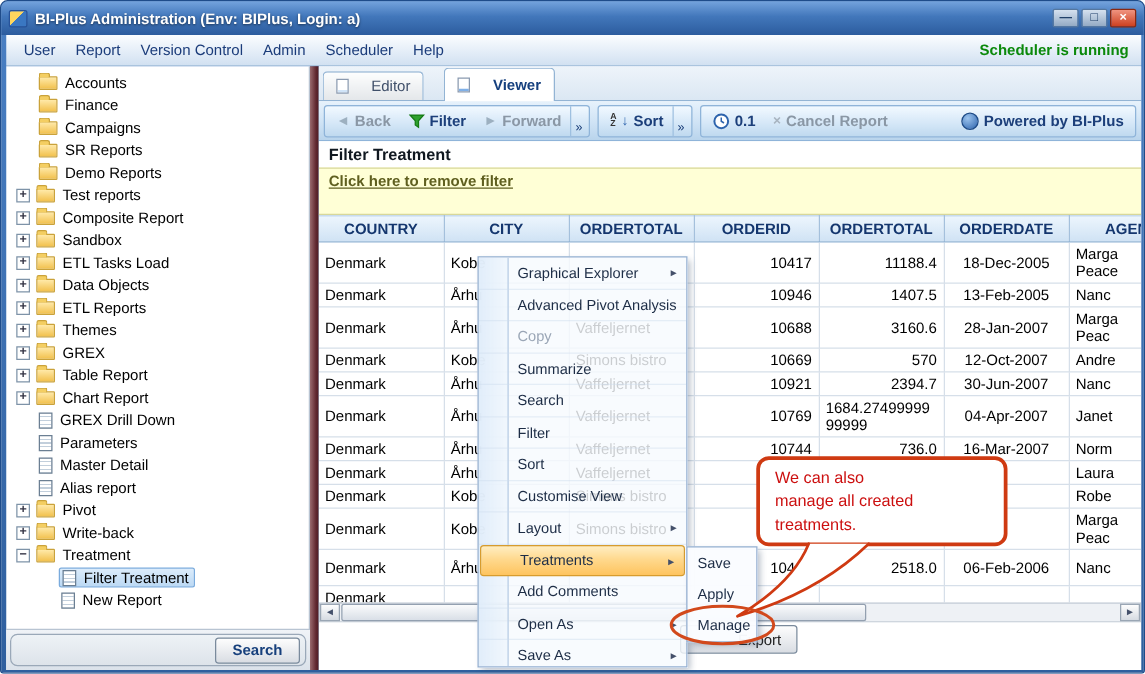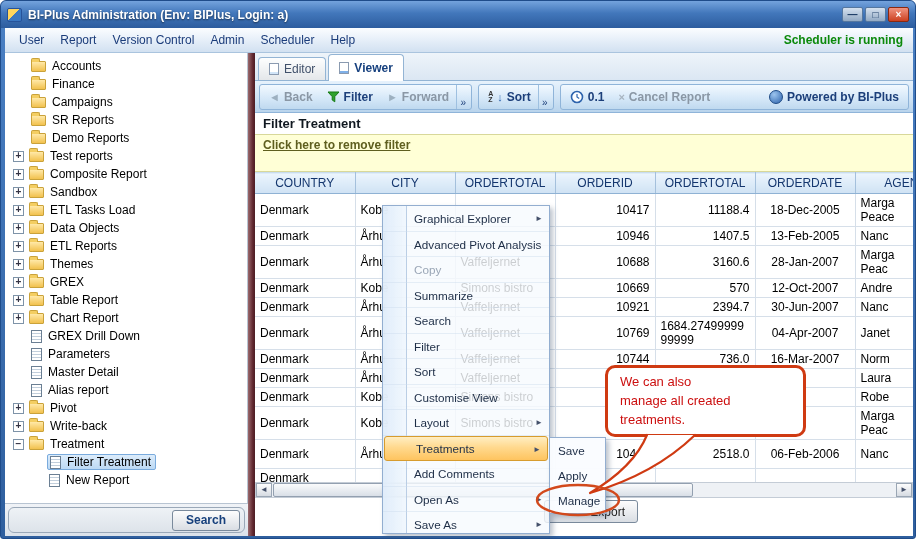--- a/index.html
+++ b/index.html
@@ -34,21 +34,21 @@
   .sbot{position:absolute;left:0;bottom:0;width:243px;height:33px;background:linear-gradient(#f0f3f7,#dbe2ea);border-top:1px solid #b8c4d2;padding:3px}
   .sbotin{height:100%;border:1px solid #9aa8b8;border-radius:6px;display:flex;align-items:center;justify-content:flex-end;padding-right:4px;background:linear-gradient(#eef2f6,#dde3ea)}
   .searchbtn{width:68px;height:21px;border:1px solid #7a8a9c;border-radius:3px;background:linear-gradient(#fdfdfd,#d9dde3);font-size:12px;font-weight:bold;color:#17407c;text-align:center;line-height:19px}
 
   
   .splitter{position:absolute;left:247px;top:52px;width:7px;height:483px;background:linear-gradient(to right,#9a6a6e,#5f262e 70%,#4c1d24)}
 
   
   .main{position:absolute;left:254px;top:52px;width:658px;height:483px;background:#fff;overflow:hidden}
   .tabstrip{position:absolute;left:0;top:0;width:658px;height:28px;background:linear-gradient(#eef4fa,#dbe7f3);border-bottom:1px solid #93b4d4;display:flex;align-items:flex-end;padding-left:3px}
-  .tab{height:23px;display:flex;align-items:center;gap:5px;padding:0 10px;border:1px solid #93b4d4;border-bottom:none;border-radius:4px 4px 0 0;background:linear-gradient(#fdfefe,#e4e7ea);font-size:12px;color:#40506a;margin-right:2px}
+  .tab{height:23px;display:flex;align-items:center;gap:18px;padding:0 10px;border:1px solid #93b4d4;border-bottom:none;border-radius:4px 4px 0 0;background:linear-gradient(#fdfefe,#e4e7ea);font-size:12px;color:#40506a;margin-right:16px}
   .tab.active{height:27px;background:#fff;font-weight:bold;color:#16407e;margin-bottom:-1px;z-index:2}
   .tabico{width:10px;height:12px;background:#fff;border:1px solid #8a9ab0;box-shadow:inset 0 -2px 0 #d0e4f8;flex:none}
   .tabico.vw{box-shadow:inset 0 -2px 0 #7fb0e8}
 
   .toolbar{position:absolute;left:0;top:28px;width:658px;height:32px;background:linear-gradient(#e7f2fc,#cfe3f5 55%,#b9d4ec);border-bottom:1px solid #8fb4d9;display:flex;align-items:center;padding:0 4px;gap:6px}
   .tgroup{display:flex;align-items:center;height:26px;border:1px solid #8fb4d9;border-radius:3px;background:linear-gradient(#f2f9ff,#d6e8f8 55%,#bfd9ef);padding:0 2px}
   .tbtn{display:flex;align-items:center;gap:4px;font-size:12px;font-weight:bold;color:#1c3f7a;padding:2px 7px;white-space:nowrap}
   .tbtn.dis{color:#8a97a5}
   .navarr{font-size:11px;color:#9db0c0}
   .chev{width:13px;align-self:stretch;border-left:1px solid #9ec0e0;display:flex;align-items:flex-end;justify-content:center;font-size:10px;color:#1c3f7a;padding-bottom:1px}
@@ -60,21 +60,21 @@
   .pwlast{margin-left:auto}
 
   .heading{position:absolute;left:0;top:60px;width:658px;height:21px;font-size:13px;font-weight:bold;color:#101820;padding:3px 8px;background:#fff}
   .filterbar{position:absolute;left:0;top:81px;width:658px;height:38px;background:#ffffd6;border-top:1px solid #d8d89a;border-bottom:1px solid #d8d89a;padding:2px 8px;font-size:12px;color:#333;line-height:17px}
   .fblabel{font-weight:bold;color:#333}
   .removelink{font-weight:bold;text-decoration:underline;color:#5f5f1f;display:inline-block}
 
   
   .grid{position:absolute;left:0;top:119px;width:658px;height:310px;overflow:hidden;background:#fff}
   table{border-collapse:collapse;table-layout:fixed;width:700px}
-  th{height:21px;background:linear-gradient(#ecf5fd,#cfe2f4);border-right:1px solid #a4c0dc;border-bottom:1px solid #8fb2d4;border-top:1px solid #c8dcee;font-size:12px;font-weight:normal;color:#14366e;text-align:center;overflow:hidden;white-space:nowrap}
+  th{height:21px;background:linear-gradient(#ecf5fd,#cfe2f4);border-right:1px solid #a4c0dc;border-bottom:1px solid #8fb2d4;border-top:1px solid #c8dcee;font-size:12px;font-weight:bold;color:#14366e;text-align:center;overflow:hidden;white-space:nowrap}
   td{border-right:1px solid #d6dfe9;border-bottom:1px solid #d6dfe9;font-size:12px;color:#000;padding:2px 5px;overflow:hidden;vertical-align:middle;line-height:14px;white-space:nowrap}
   td.num{text-align:right}
   td.ctr{text-align:center}
   td.agent{white-space:pre-line}
   td.wrapnum{white-space:normal;overflow-wrap:anywhere;text-align:left}
   tr.tall td{height:29px}
 
   
   .hscroll{position:absolute;left:0;top:429px;width:658px;height:16px;background:#eef1f5;border:1px solid #c4ccd6;}
   .sbtn{position:absolute;top:0;width:16px;height:14px;background:linear-gradient(#fdfdfd,#d6dbe2);border:1px solid #9aa6b4;font-size:8px;color:#44506a;text-align:center;line-height:12px}

